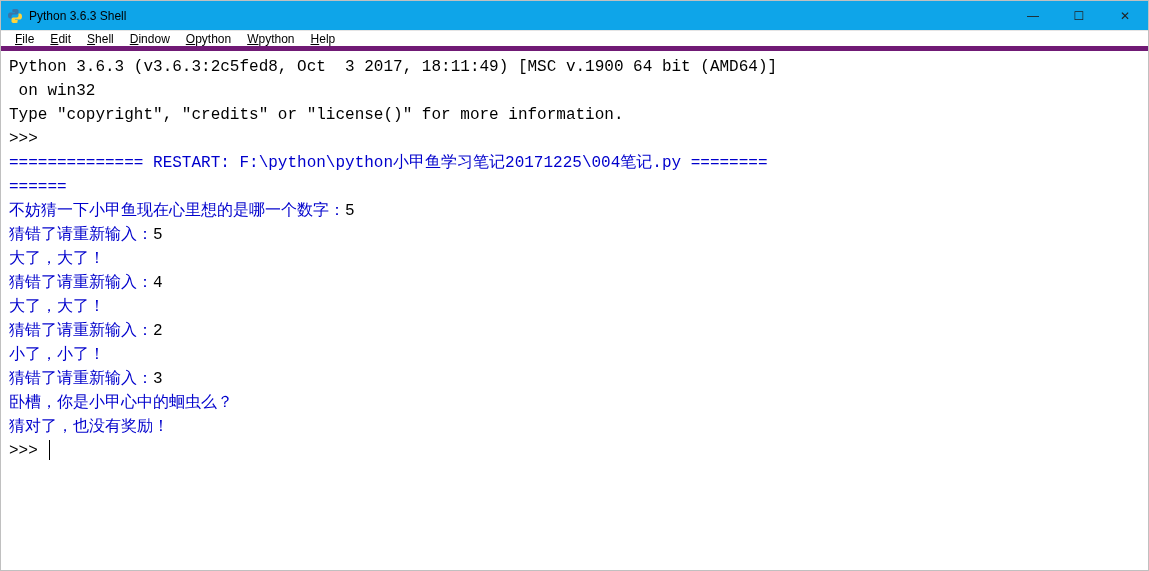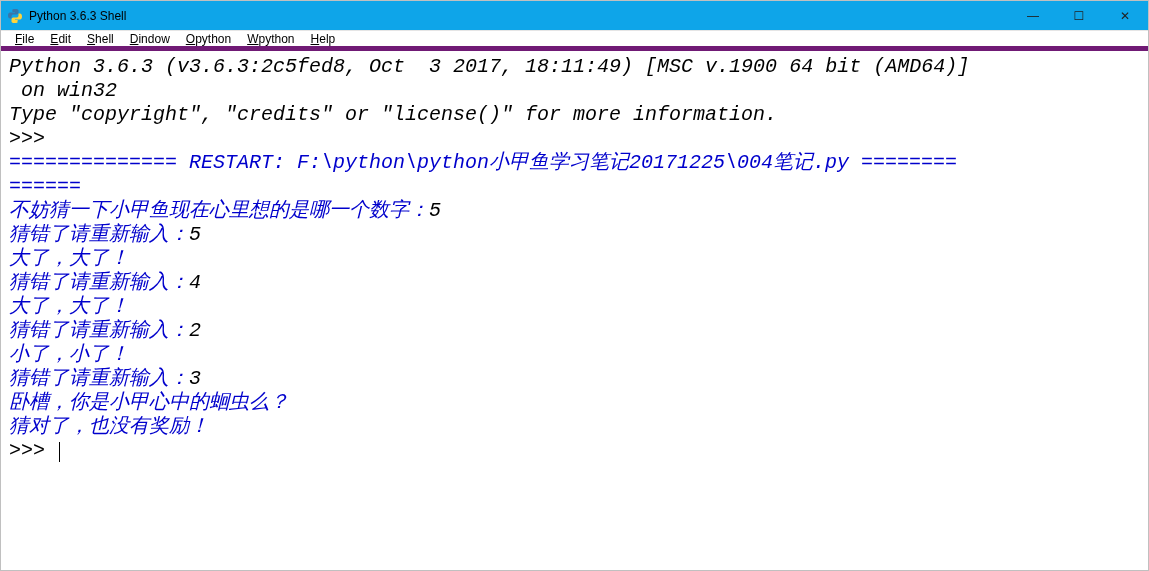--- a/index.html
+++ b/index.html
@@ -31,28 +31,27 @@
     align-items: center;
     font-size: 12px;
     padding-left: 6px;
     border-bottom: 5px solid #701a75;
   }
   .menuitem { padding: 1px 8px; color:#000; }
   .menuitem .ul { text-decoration: underline; }
 
   .console {
     font-family: "Consolas","Courier New",monospace;
-    font-size: 20px;
+    font-size: 16px;
     line-height: 24px;
     padding: 4px 8px 4px 8px;
     white-space: pre;
     color: #000;
     height: calc(100% - 52px);
     overflow: hidden;
-    font-style: italic;
   }
   .blk { color: #000; }
   .blue { color: #0000cc; }
   .cursor {
     display:inline-block;
     width:1px; height:20px;
     background:#000;
     vertical-align:text-bottom;
     margin-left:2px;
   }

